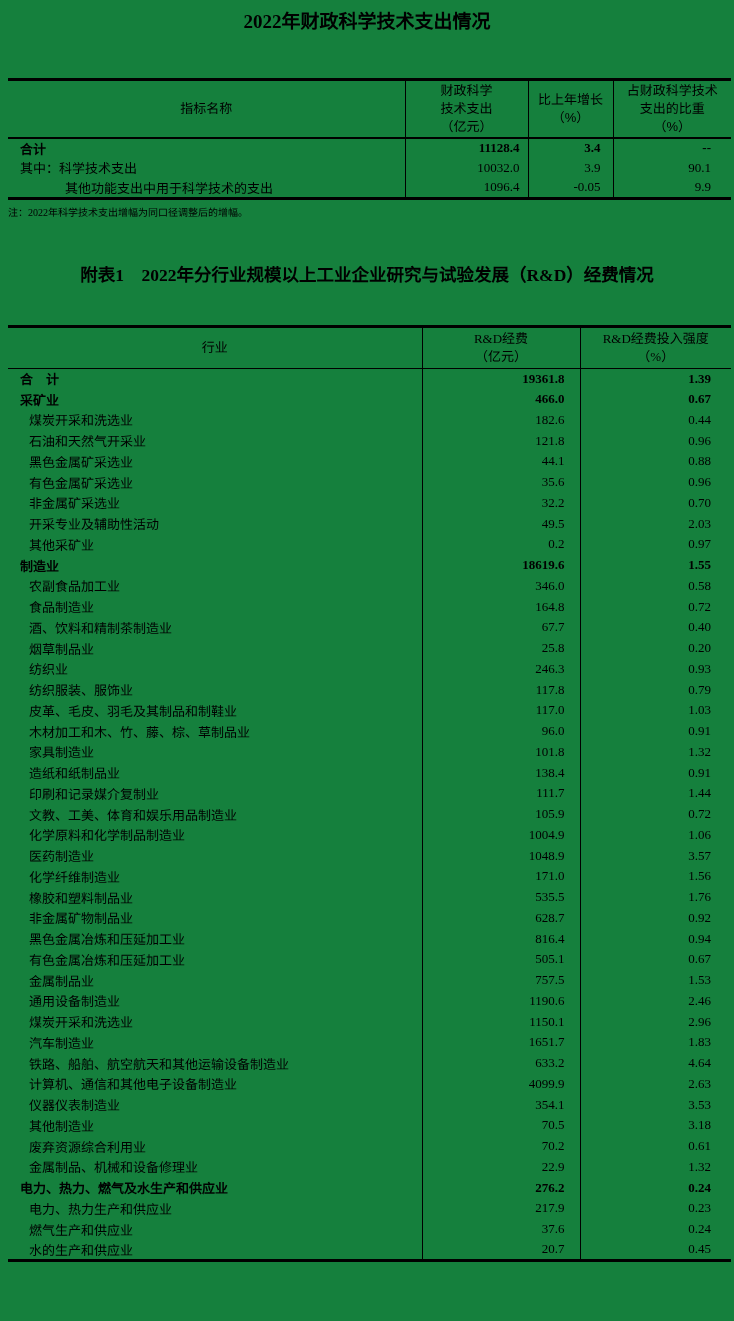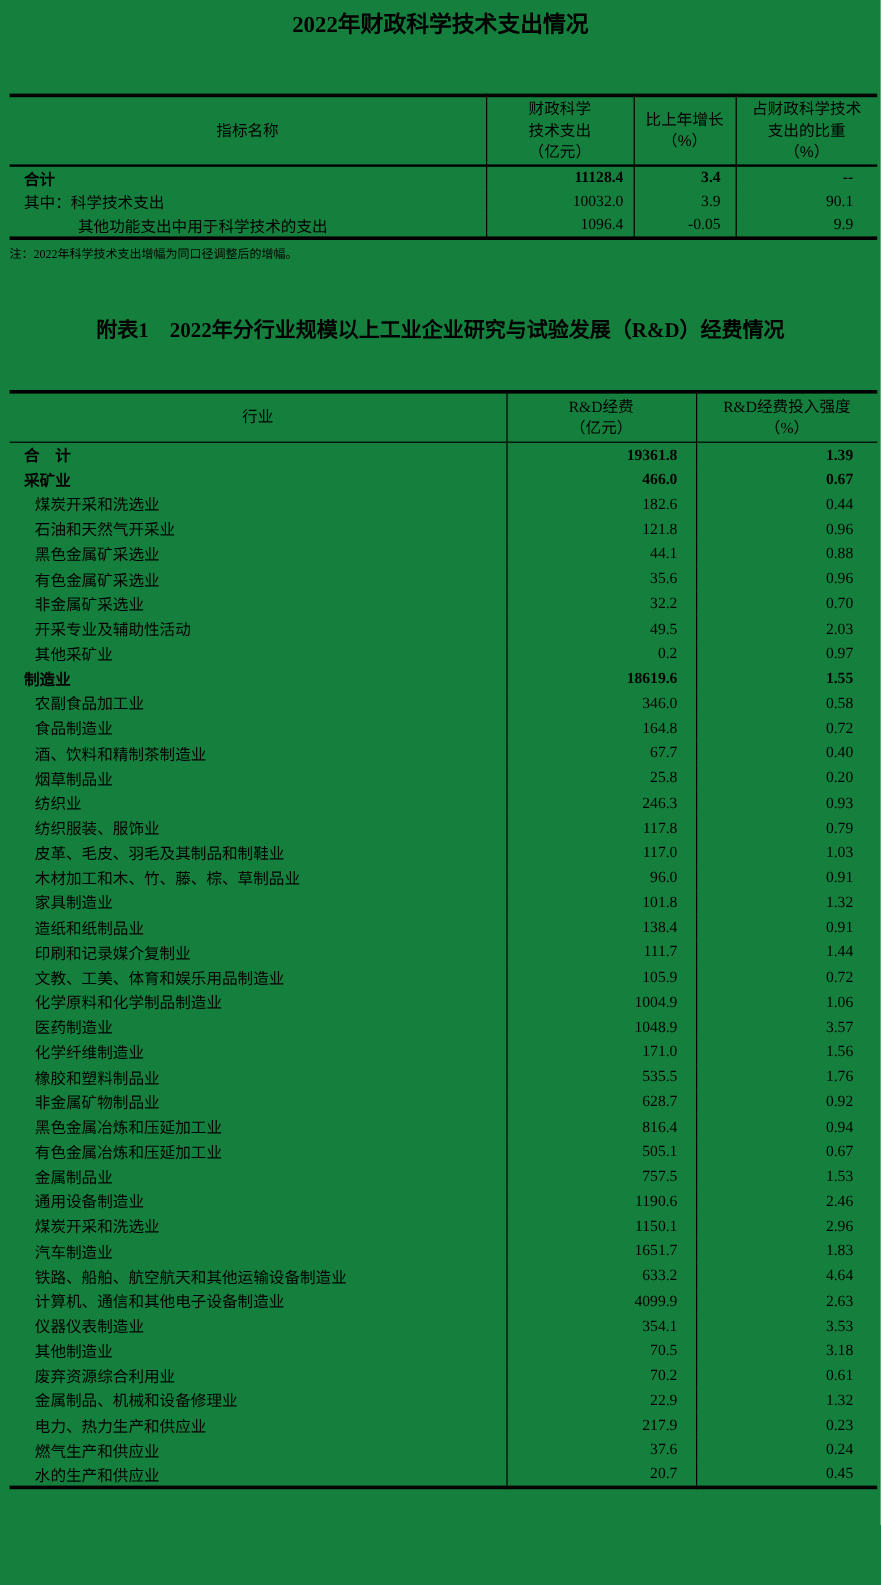--- a/index.html
+++ b/index.html
@@ -381,20 +381,25 @@
           <td class="num">70.2</td>
           <td class="num">0.61</td>
         </tr>
 
         <tr class="indent1">
           <td class="lbl">金属制品、机械和设备修理业</td>
           <td class="num">22.9</td>
           <td class="num">1.32</td>
         </tr>
 
+        <tr class="bold">
+          <td class="lbl">电力、热力、燃气及水生产和供应业</td>
+          <td class="num">276.2</td>
+          <td class="num">0.24</td>
+        </tr>
 
         <tr class="indent1">
           <td class="lbl">电力、热力生产和供应业</td>
           <td class="num">217.9</td>
           <td class="num">0.23</td>
         </tr>
 
         <tr class="indent1">
           <td class="lbl">燃气生产和供应业</td>
           <td class="num">37.6</td>

